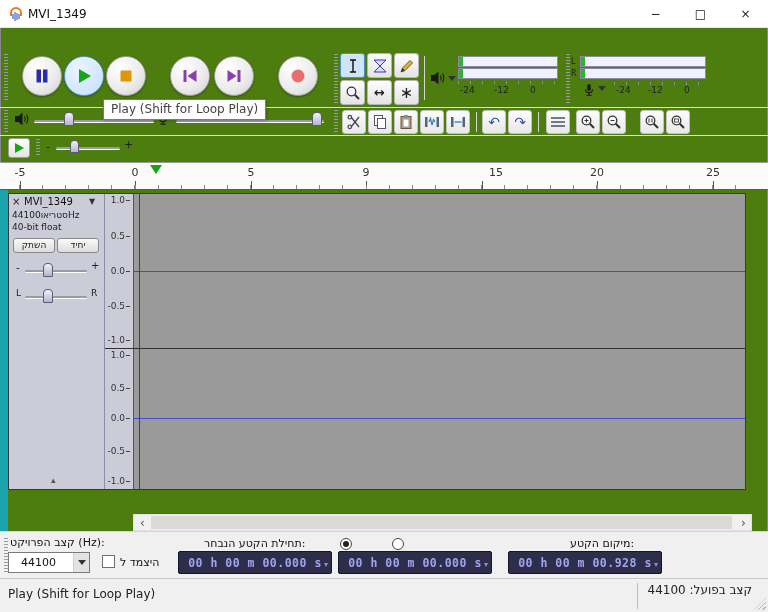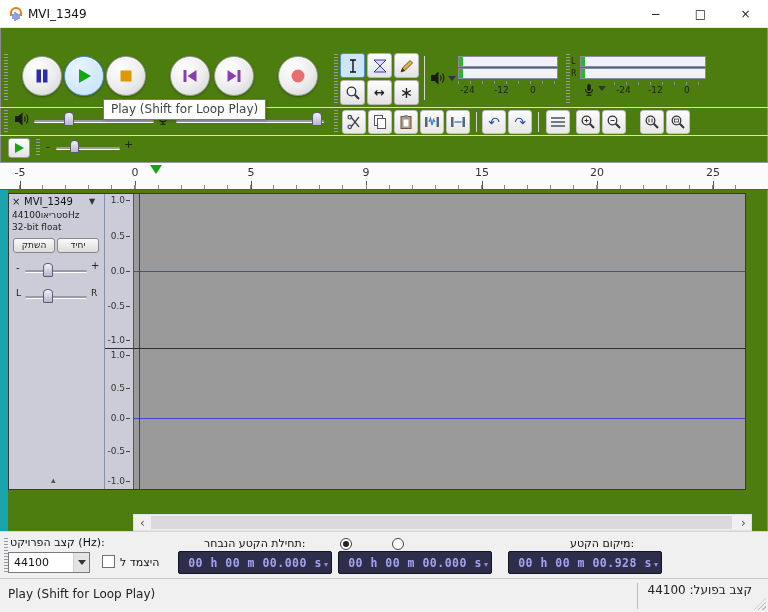--- a/index.html
+++ b/index.html
@@ -51,21 +51,21 @@
   .chdivider{position:absolute;left:96px;top:154px;width:640px;height:1px;background:#303030}
   .cursorline{position:absolute;left:5px;top:0;width:1px;height:295px;background:#1c5f1c}
   
   .hscroll{left:133px;top:514px;width:619px;height:17px;background:#f0f0f0;border:1px solid #e2e2e2}
   .sarrow{position:absolute;top:0;width:17px;height:15px;display:flex;align-items:center;justify-content:center;font-size:12px;color:#505050}
   .sthumb{position:absolute;left:17px;top:1px;width:581px;height:13px;background:#dadada}
   
   .selbar{left:0;top:531px;width:768px;height:47px;background:#f0f0f0;border-top:1px solid #d5d5d5;font-size:11px;color:#111}
   .sel-label{position:absolute;font-size:11px;color:#111;white-space:nowrap}
   .combo{position:absolute;background:#fff;border:1px solid #7a7a7a;display:flex;align-items:center}
-  .combo .val{flex:1;padding-left:5px;font-size:11px;color:#111}
+  .combo .val{flex:1;padding-left:12px;font-size:11px;color:#111}
   .combo .cbtn{width:16px;height:100%;background:#e3e3e3;border-left:1px solid #cfcfcf;display:flex;align-items:center;justify-content:center}
   .checkbox{position:absolute;width:13px;height:13px;background:#fff;border:1px solid #707070}
   .radio{position:absolute;width:12px;height:12px;border-radius:50%;border:1px solid #444;background:#fff}
   .radio.on::after{content:"";position:absolute;left:2px;top:2px;width:6px;height:6px;border-radius:50%;background:#222}
   .tfield{position:absolute;height:23px;background:#2e2e4a;border:1px solid #15152a;border-radius:2px;display:flex;align-items:center;justify-content:center}
   .tfield .tval{font-family:"DejaVu Sans Mono",monospace;font-size:11.5px;font-weight:bold;letter-spacing:.5px;color:#a2a2f2;white-space:nowrap}
   .tfield .tdd{position:absolute;right:3px;top:8px;font-size:8px;color:#9090d0}
   
   .statusbar{left:0;top:578px;width:768px;height:34px;background:#f0f0f0;border-top:1px solid #c8c8c8;font-size:12px;color:#222}
   .tooltip{left:103px;top:99px;background:#fdfdfd;border:1px solid #7a7a7a;padding:2px 7px 3px 7px;font-size:12px;color:#444;white-space:nowrap;z-index:99;box-shadow:1px 1px 3px rgba(0,0,0,.2)}
@@ -324,21 +324,21 @@
   <span class="abs" style="left:46px;top:140px;font-size:11px;color:#222">-</span>
   <div class="groove" style="left:56px;top:147px;width:64px"></div>
   <div class="lwthumb" style="left:70px;top:140px;width:9px;height:13px"></div>
   <span class="abs" style="left:124px;top:138px;font-size:11px;color:#222">+</span>
 
   <div class="abs ruler">
     <span class="tl-label" style="left:20px">-5</span>
     <span class="tl-label" style="left:135px">0</span>
     <span class="tl-label" style="left:251px">5</span>
     <span class="tl-label" style="left:366px">9</span>
-    <span class="tl-label" style="left:482px">15</span>
+    <span class="tl-label" style="left:496px">15</span>
     <span class="tl-label" style="left:597px">20</span>
     <span class="tl-label" style="left:713px">25</span>
     <div class="tl-tick" style="left:20px"></div>
     <div class="tl-tick" style="left:135px"></div>
     <div class="tl-tick" style="left:251px"></div>
     <div class="tl-tick" style="left:366px"></div>
     <div class="tl-tick" style="left:482px"></div>
     <div class="tl-tick" style="left:597px"></div>
     <div class="tl-tick" style="left:713px"></div>
     <div class="abs" style="left:19px;top:22px;width:727px;height:4px;background:repeating-linear-gradient(to right,#8a8a8a 0 1px,transparent 1px 23.1px)"></div>
@@ -346,21 +346,21 @@
   </div>
 
   <div class="abs teal"></div>
 
   <div class="abs trackbox">
     <div class="tpanel">
       <span class="abs" style="left:3px;top:2px;font-size:10px;color:#222">×</span>
       <span class="abs" style="left:15px;top:2px;font-size:10px;color:#111">MVI_1349</span>
       <span class="abs" style="left:80px;top:3px;font-size:8px;color:#333">▼</span>
       <span class="abs" style="left:3px;top:16px">44100סטריאוHz</span>
-      <span class="abs" style="left:3px;top:28px">32-bit float</span>
+      <span class="abs" style="left:3px;top:28px">40-bit float</span>
       <div class="tsbtn" style="left:4px;top:44px;width:42px">השתק</div>
       <div class="tsbtn" style="left:48px;top:44px;width:42px">יחיד</div>
       <span class="abs" style="left:7px;top:68px;font-size:10px">-</span>
       <div class="groove" style="left:16px;top:76px;width:62px"></div>
       <div class="lwthumb" style="left:34px;top:69px"></div>
       <span class="abs" style="left:82px;top:66px;font-size:10px">+</span>
       <span class="abs" style="left:7px;top:94px;font-size:9px">L</span>
       <div class="groove" style="left:16px;top:102px;width:62px"></div>
       <div class="lwthumb" style="left:34px;top:95px"></div>
       <span class="abs" style="left:82px;top:94px;font-size:9px">R</span>

